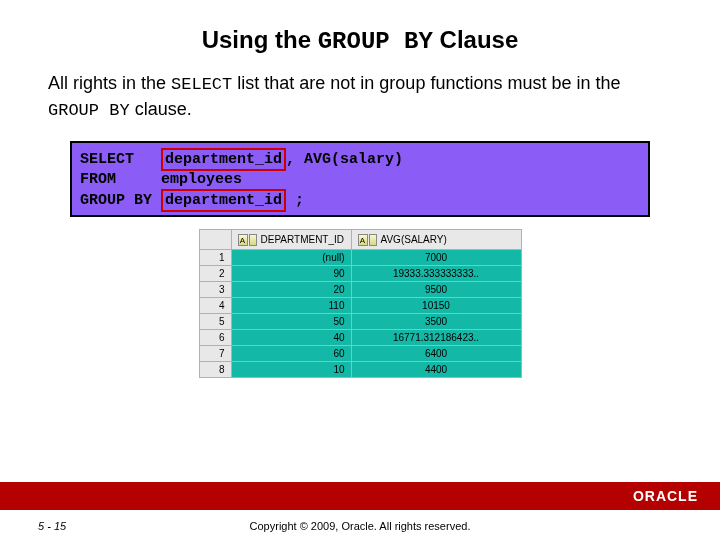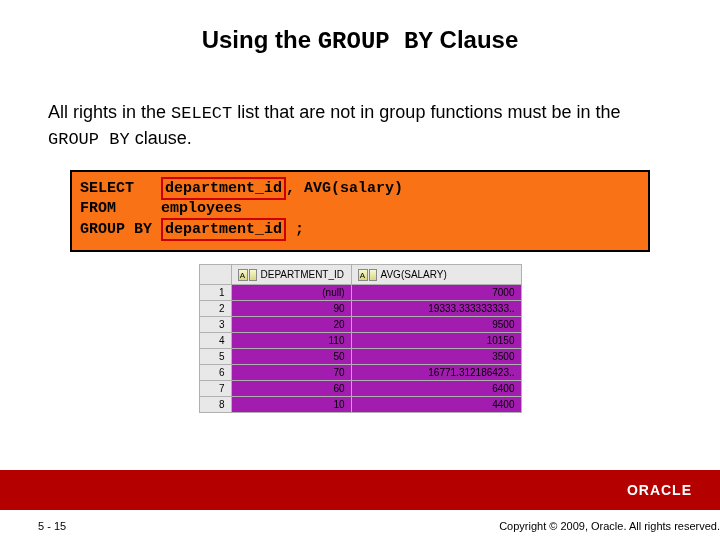--- a/index.html
+++ b/index.html
@@ -15,34 +15,34 @@
   .slide {
     width: 720px;
     height: 540px;
     position: relative;
     padding: 24px 40px 0 40px;
   }
   .title {
     text-align: center;
     font-size: 24px;
     font-weight: bold;
-    margin: 2px 0 45px 0;
+    margin: 2px 0 16px 0;
   }
   .title .mono { font-family: "Courier New", monospace; }
   .desc {
     font-size: 18px;
     line-height: 1.35;
     margin: 0 8px 18px 8px;
   }
   .desc .mono { font-family: "Courier New", monospace; font-size: 17px; }
   .codebox {
     margin: 12px 30px 12px 30px;
     border: 2px solid #000;
-    background: #f97316;
-    padding: 6px 8px 10px 8px;
+    background: #8b5cf6;
+    padding: 6px 8px 4px 8px;
     font-family: "Courier New", monospace;
     font-size: 15px;
     font-weight: bold;
     line-height: 1.3;
     white-space: pre;
     position: relative;
   }
   .hl {
     display: inline-block;
     border: 2px solid #cc0000;
@@ -56,36 +56,36 @@
   .result {
     border: 1px solid #999;
     border-collapse: collapse;
     font-family: Tahoma, Arial, sans-serif;
     font-size: 10px;
     color: #000;
   }
   .result th, .result td {
     border: 1px solid #b0b0b0;
     padding: 2px 6px;
-    background: #a21caf;
+    background: #14b8a6;
   }
   .result thead th {
     background: #e8e8e8;
     font-weight: normal;
     text-align: left;
     vertical-align: middle;
     height: 20px;
   }
   .result .rownum {
     background: #e8e8e8;
     text-align: right;
     width: 32px;
   }
   .col-dept { width: 120px; text-align: right; }
-  .col-avg { width: 170px; text-align: right; }
+  .col-avg { width: 170px; text-align: center; }
   .hdr-inner { display: flex; align-items: center; gap: 4px; }
   .icon-col {
     display: inline-flex;
     align-items: center;
     gap: 1px;
   }
   .mini-block {
     display: inline-block;
     width: 8px; height: 12px;
     background: linear-gradient(#f8f8d0,#d8d880);
@@ -96,46 +96,47 @@
     display:inline-block;
     font-size:8px;
     border:1px solid #888;
     background: linear-gradient(#f8f8d0,#d8d880);
     width:10px;height:12px;
     text-align:center;line-height:11px;
   }
   .footer-bar {
     position: absolute;
     left: 0; right: 0; bottom: 30px;
-    height: 40px;
+    height: 28px;
     background: #b50000;
     display: flex;
     align-items: center;
     justify-content: flex-end;
-    padding-right: 28px;
+    padding-right: 22px;
   }
   .oracle-logo {
     color: #fff;
     font-family: Arial, sans-serif;
     font-weight: bold;
     font-size: 14px;
     letter-spacing: 1px;
   }
   .slide-num {
     position: absolute;
     left: 38px;
     bottom: 8px;
     font-size: 11px;
     color: #000;
+    font-style: italic;
   }
   .copyright {
     position: absolute;
     left: 0; right: 0;
     bottom: 8px;
-    text-align: right;
+    text-align: center;
     font-size: 11px;
     color: #000;
   }
 </style>
 </head>
 <body>
 
 <div class="slide">
 
   <h1 class="title">
@@ -196,21 +197,21 @@
             <td class="col-dept">110</td>
             <td class="col-avg">10150</td>
           </tr>
           <tr>
             <td class="rownum">5</td>
             <td class="col-dept">50</td>
             <td class="col-avg">3500</td>
           </tr>
           <tr>
             <td class="rownum">6</td>
-            <td class="col-dept">70</td>
+            <td class="col-dept">40</td>
             <td class="col-avg">16771.312186423..</td>
           </tr>
           <tr>
             <td class="rownum">7</td>
             <td class="col-dept">60</td>
             <td class="col-avg">6400</td>
           </tr>
           <tr>
             <td class="rownum">8</td>
             <td class="col-dept">10</td>

